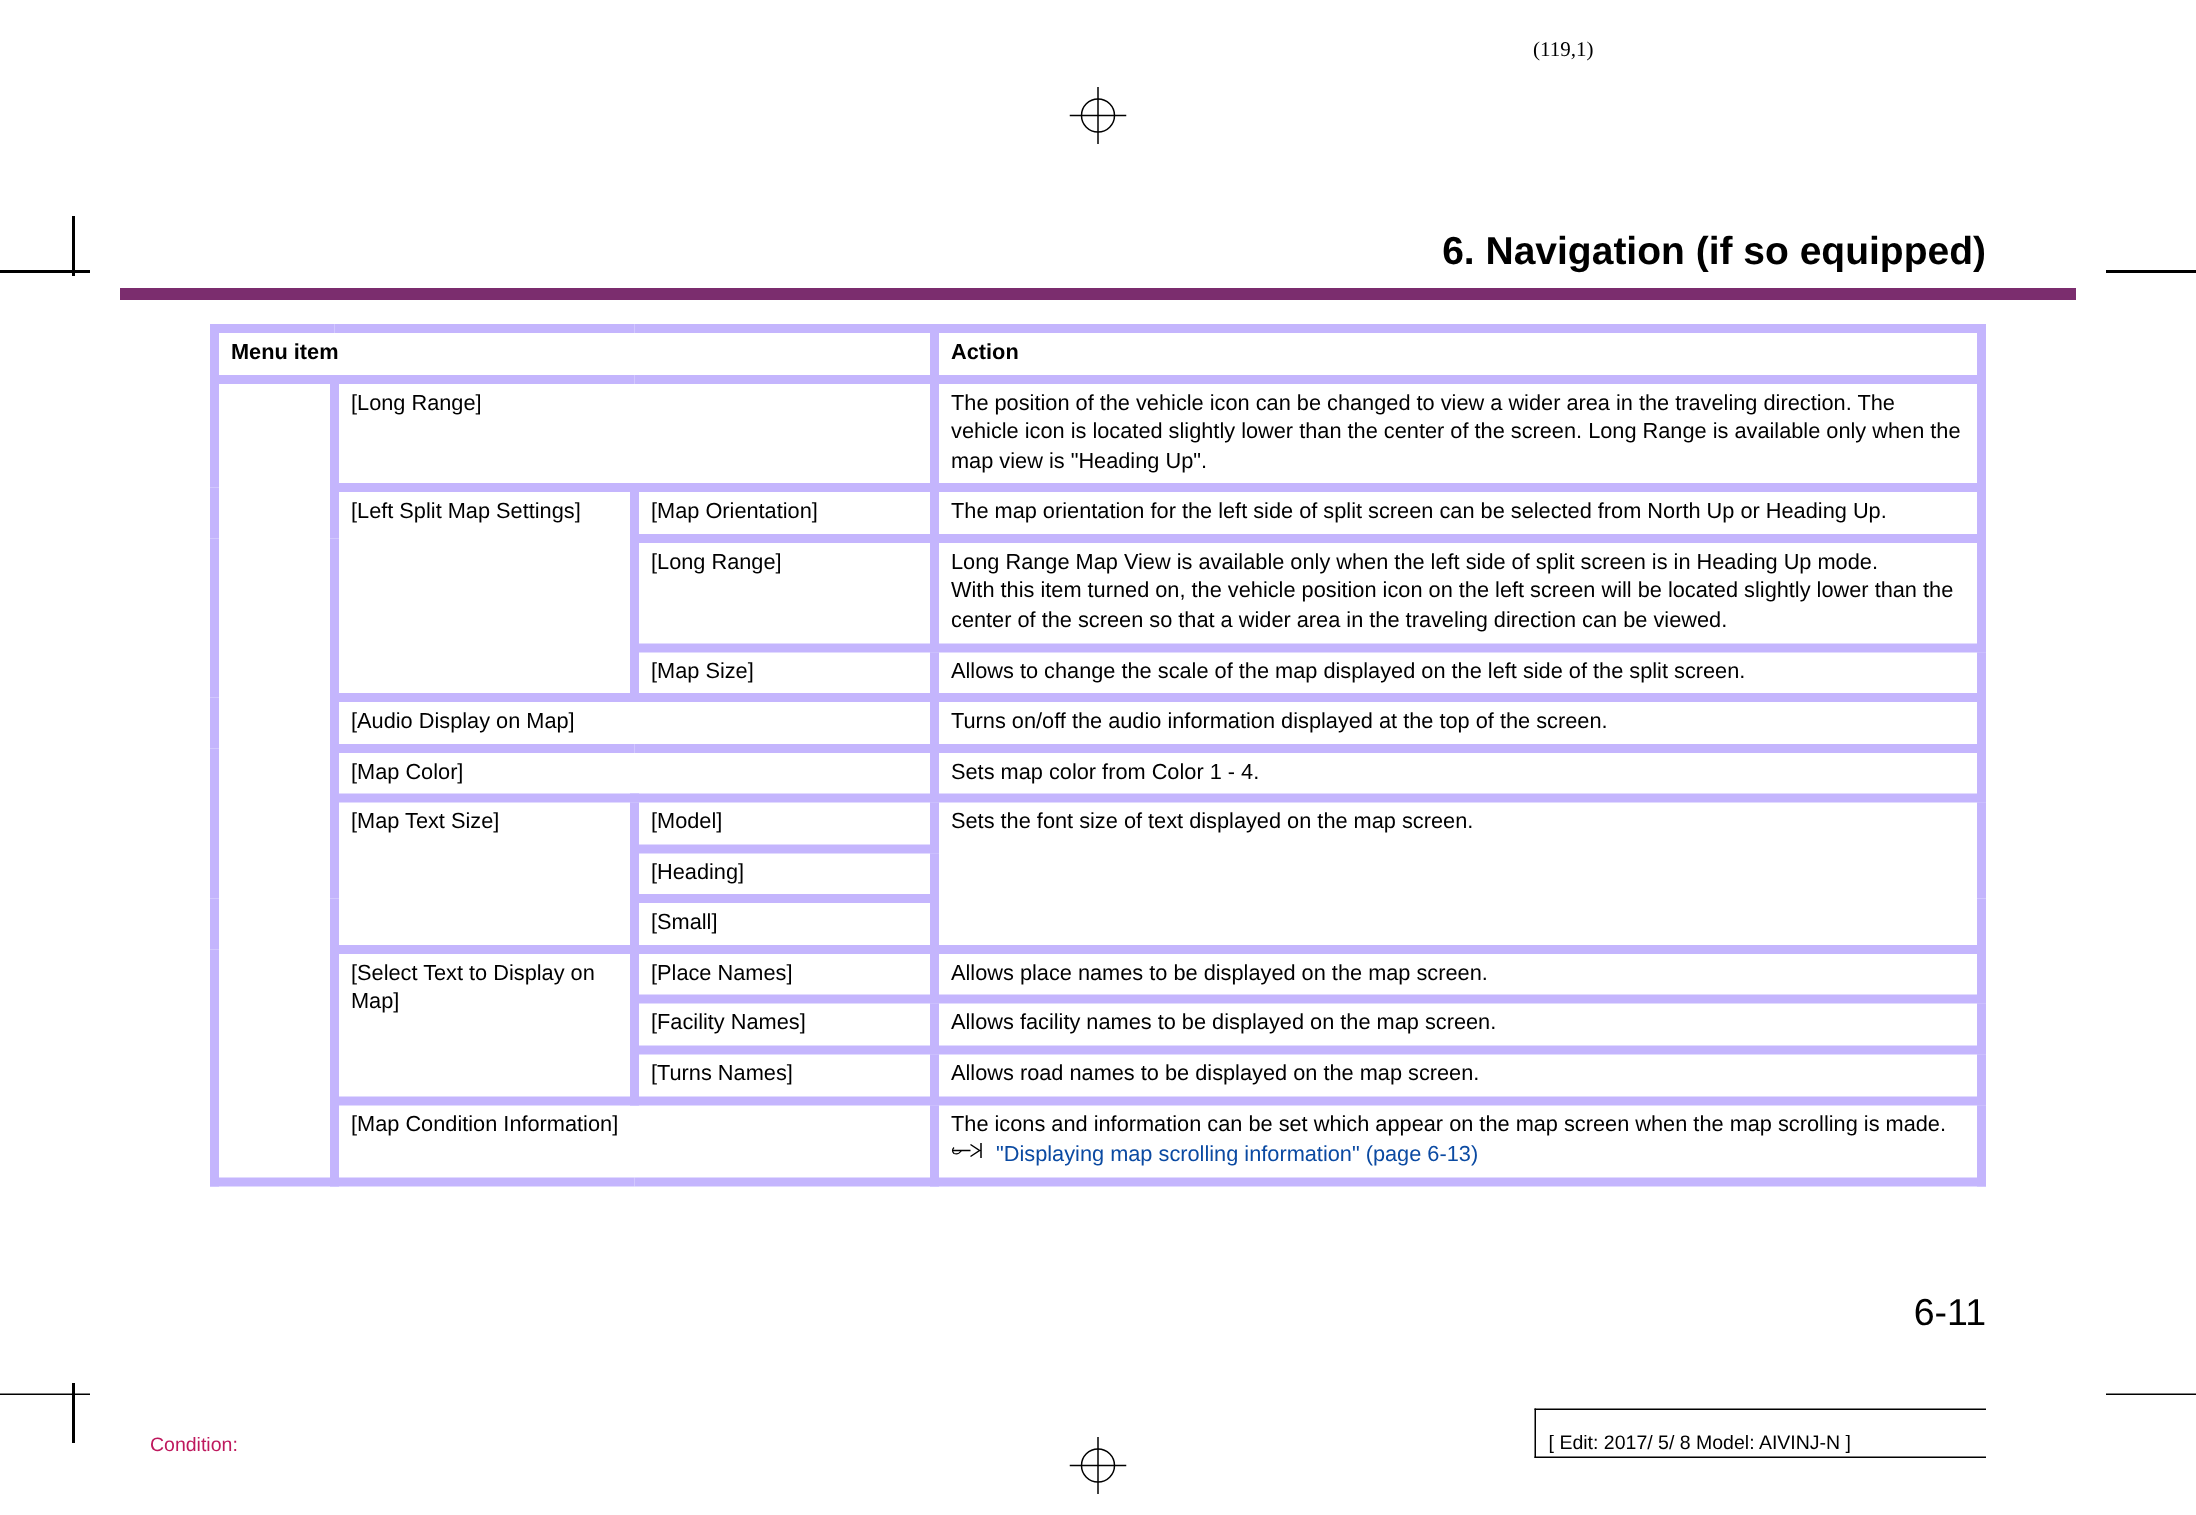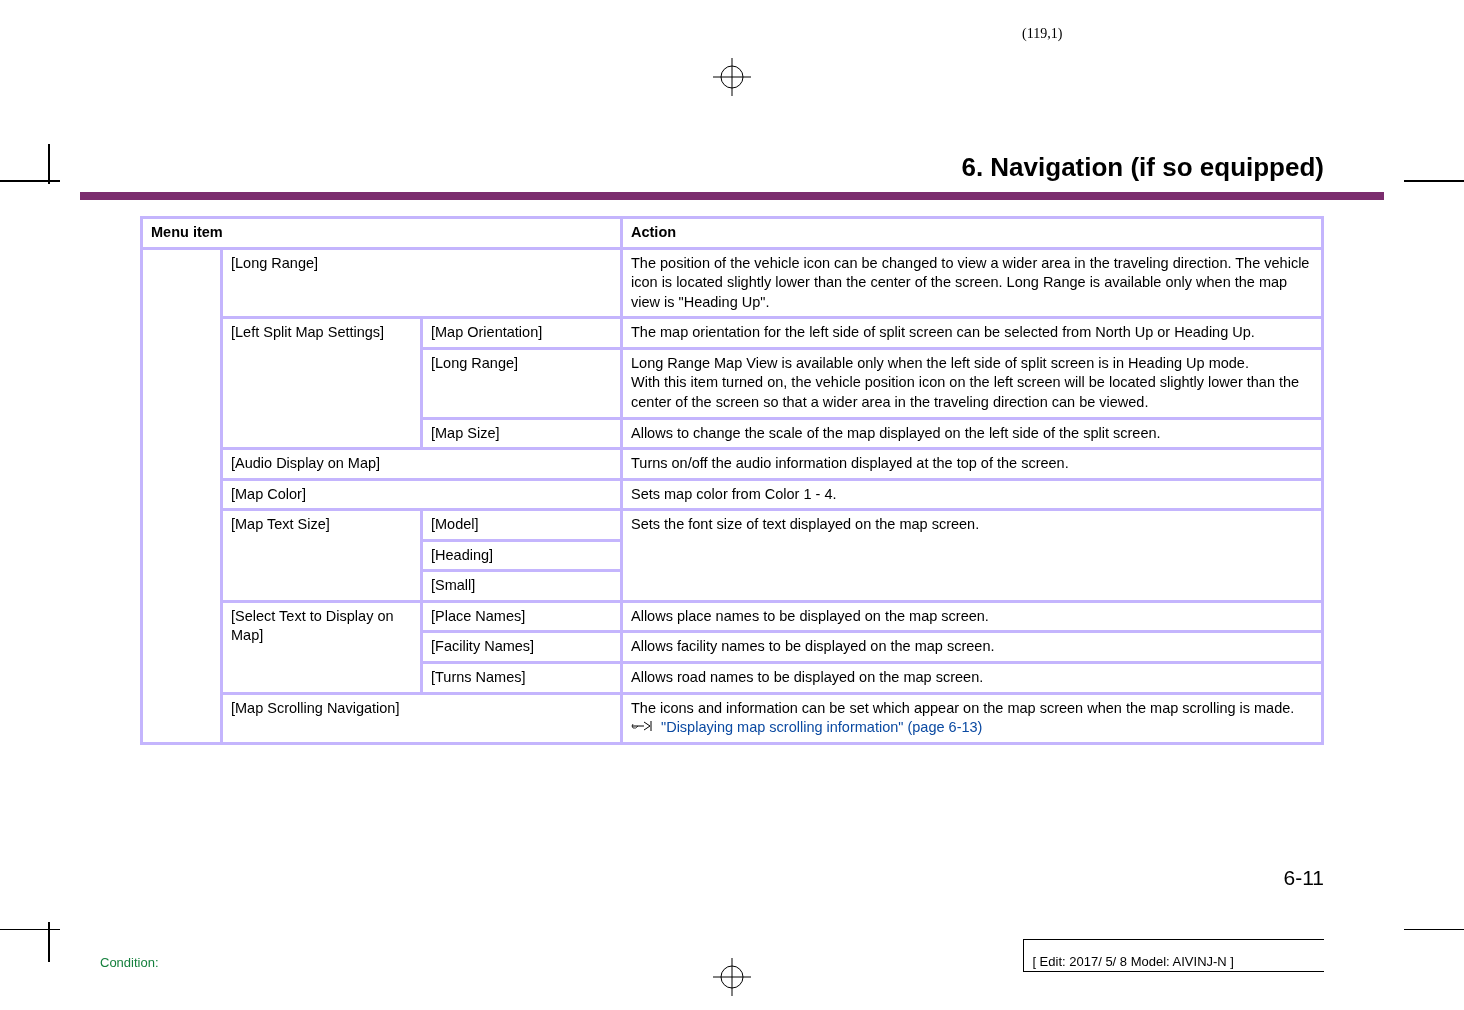--- a/index.html
+++ b/index.html
@@ -75,21 +75,21 @@
     left: 140px;
     right: 140px;
   }
   table.menu {
     border-collapse: collapse;
     width: 100%;
     font-size: 14.5px;
     border: 2.5px solid #000;
   }
   table.menu td, table.menu th {
-    border: 3px solid #c4b5fd;
+    border: 6px solid #c4b5fd;
     padding: 4px 8px;
     vertical-align: top;
     text-align: left;
     line-height: 1.35;
   }
   table.menu th {
     font-weight: bold;
   }
   .col-indent { width: 80px; }
   .col-a { width: 200px; }
@@ -98,27 +98,27 @@
     color: #0b4aa2;
   }
   .ref-icon {
     display: inline-block;
     vertical-align: middle;
   }
   .page-num-bottom {
     position: absolute;
     bottom: 120px;
     right: 140px;
-    font-size: 21px;
+    font-size: 25px;
   }
   .condition {
     position: absolute;
     bottom: 40px;
     left: 100px;
-    color: #15803d;
+    color: #be185d;
     font-size: 13px;
     margin-top: 20px;
   }
   .edit-box {
     position: absolute;
     bottom: 38px;
     right: 140px;
     border: 1.2px solid #000;
     border-right: none;
     padding: 14px 90px 2px 8px;
@@ -204,21 +204,21 @@
   </tr>
   <tr>
     <td>[Facility Names]</td>
     <td>Allows facility names to be displayed on the map screen.</td>
   </tr>
   <tr>
     <td>[Turns Names]</td>
     <td>Allows road names to be displayed on the map screen.</td>
   </tr>
   <tr>
-    <td colspan="2">[Map Scrolling Navigation]</td>
+    <td colspan="2">[Map Condition Information]</td>
     <td>
       <span>The icons and information can be set which appear on the map screen when the map scrolling is made.</span><br>
       <span class="ref-icon">
         <svg width="26" height="14" viewBox="0 0 26 14">
                 <path d="M1 7 h12 M13 3 l6 4 -6 4 M20 2 v10" stroke="#000" stroke-width="1" fill="none"></path>
                 <path d="M2 5 q-2 2 0 4 q3 1 5 -2" stroke="#000" stroke-width="0.8" fill="none"></path>
               </svg>
       </span>
       <span class="link-ref">"Displaying map scrolling information" (page 6-13)</span>
     </td>

